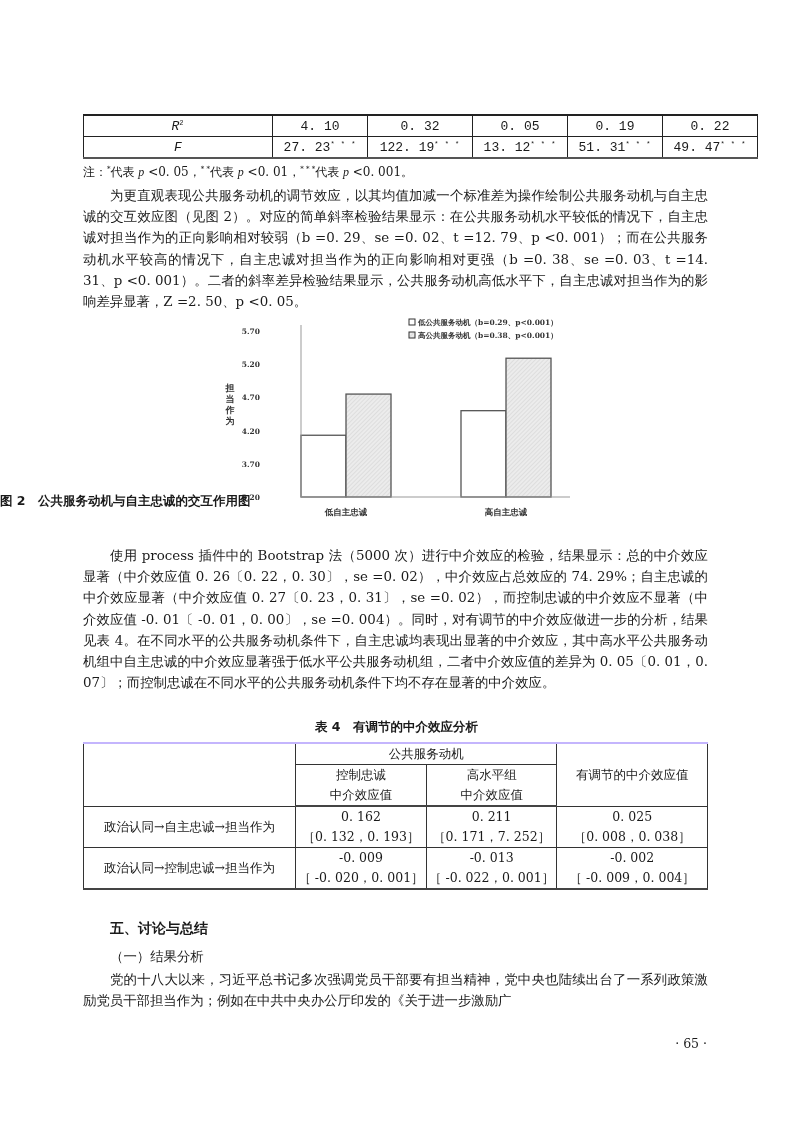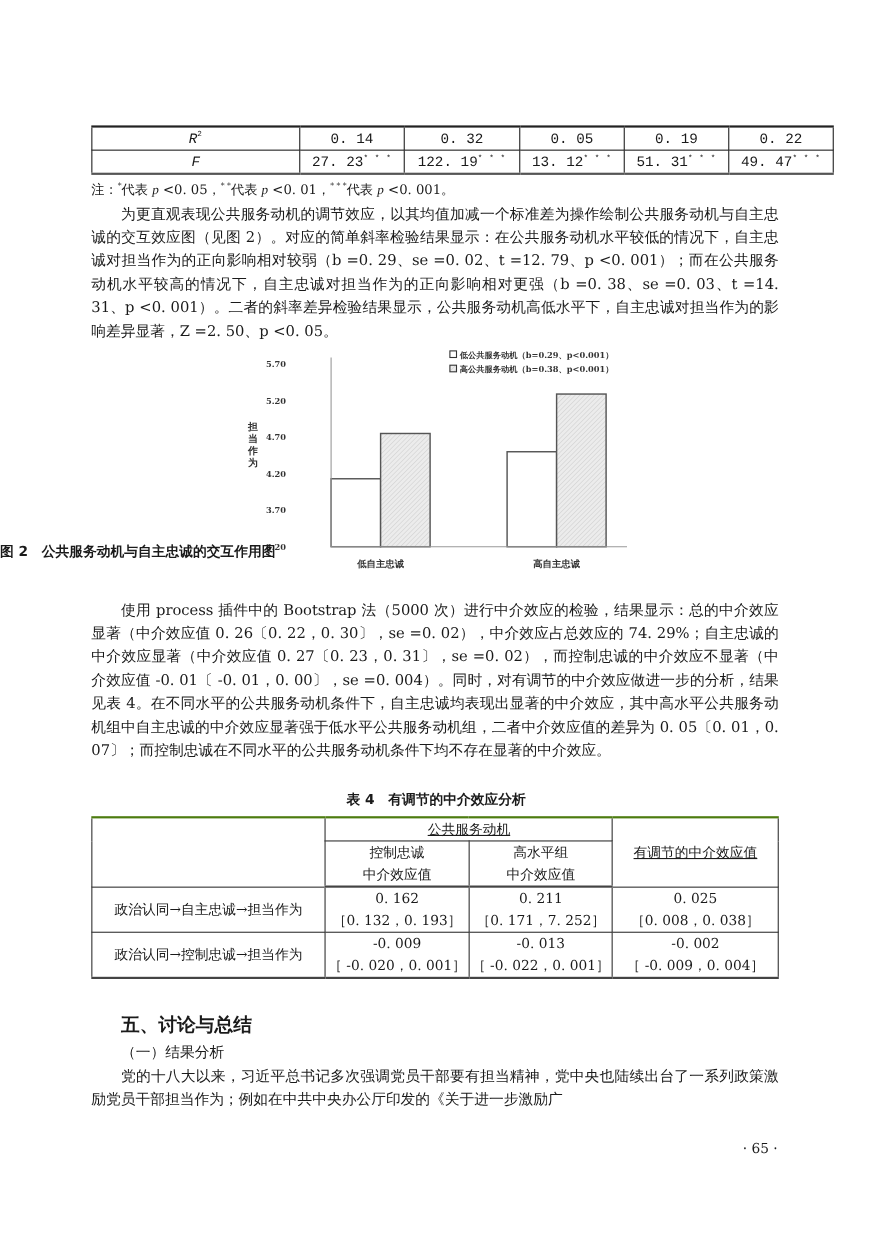--- a/index.html
+++ b/index.html
@@ -10,35 +10,35 @@
   .t3 td{border:1px solid #222;text-align:center;height:20px;padding:0;}
   .t3 tr:first-child td{border-top:2px solid #222;}
   .t3 tr:last-child td{border-bottom:2px solid #555;}
   .t3 td sup{font-size:7px;letter-spacing:1px;vertical-align:top;}
   .note{left:83px;top:164px;font-size:12px;}
   .note i{font-family:"Liberation Serif",serif;}
   .para{left:83px;width:625px;font-size:13.4px;line-height:21.2px;text-align:justify;text-indent:27px;margin:0;}
   .cap{font-family:"DejaVu Sans","Liberation Sans",sans-serif;font-weight:bold;font-size:12.5px;}
   .t4{left:83px;top:742px;width:625px;font-size:12.5px;font-family:"DejaVu Serif","Liberation Serif",serif;}
   .t4 td{border:1px solid #333;text-align:center;padding:0;line-height:20px;}
-  .t4 tr.top td{border-top:2px solid #4d7c0f;text-decoration:underline;}
+  .t4 tr.top td{border-top:2px solid #c4b5fd;}
   .t4 tr.hdr2 td{border-bottom:2px solid #444;}
   .t4 tr.last td{border-bottom:2px solid #444;}
-  .sec{font-family:Liberation Sans, sans-serif;font-weight:bold;font-size:17px;}
+  .sec{font-family:Liberation Sans, sans-serif;font-weight:bold;font-size:14px;}
   .pageno{right:86px;top:1024px;font-size:12.5px;margin-top:12px;}
   svg text{font-family:"DejaVu Serif","Liberation Serif",serif;}
 </style>
 </head>
 <body>
 
 <table class="abs t3">
   <tbody>
       <tr>
     <td style="width:188px"><i>R</i><sup>2</sup></td>
-    <td>0. 14</td>
+    <td>4. 10</td>
     <td>0. 32</td>
     <td>0. 05</td>
     <td>0. 19</td>
     <td>0. 22</td>
   </tr>
   <tr>
     <td><i>F</i></td>
     <td><span>27. 23</span><sup>* * *</sup></td>
     <td><span>122. 19</span><sup>* * *</sup></td>
     <td><span>13. 12</span><sup>* * *</sup></td>

